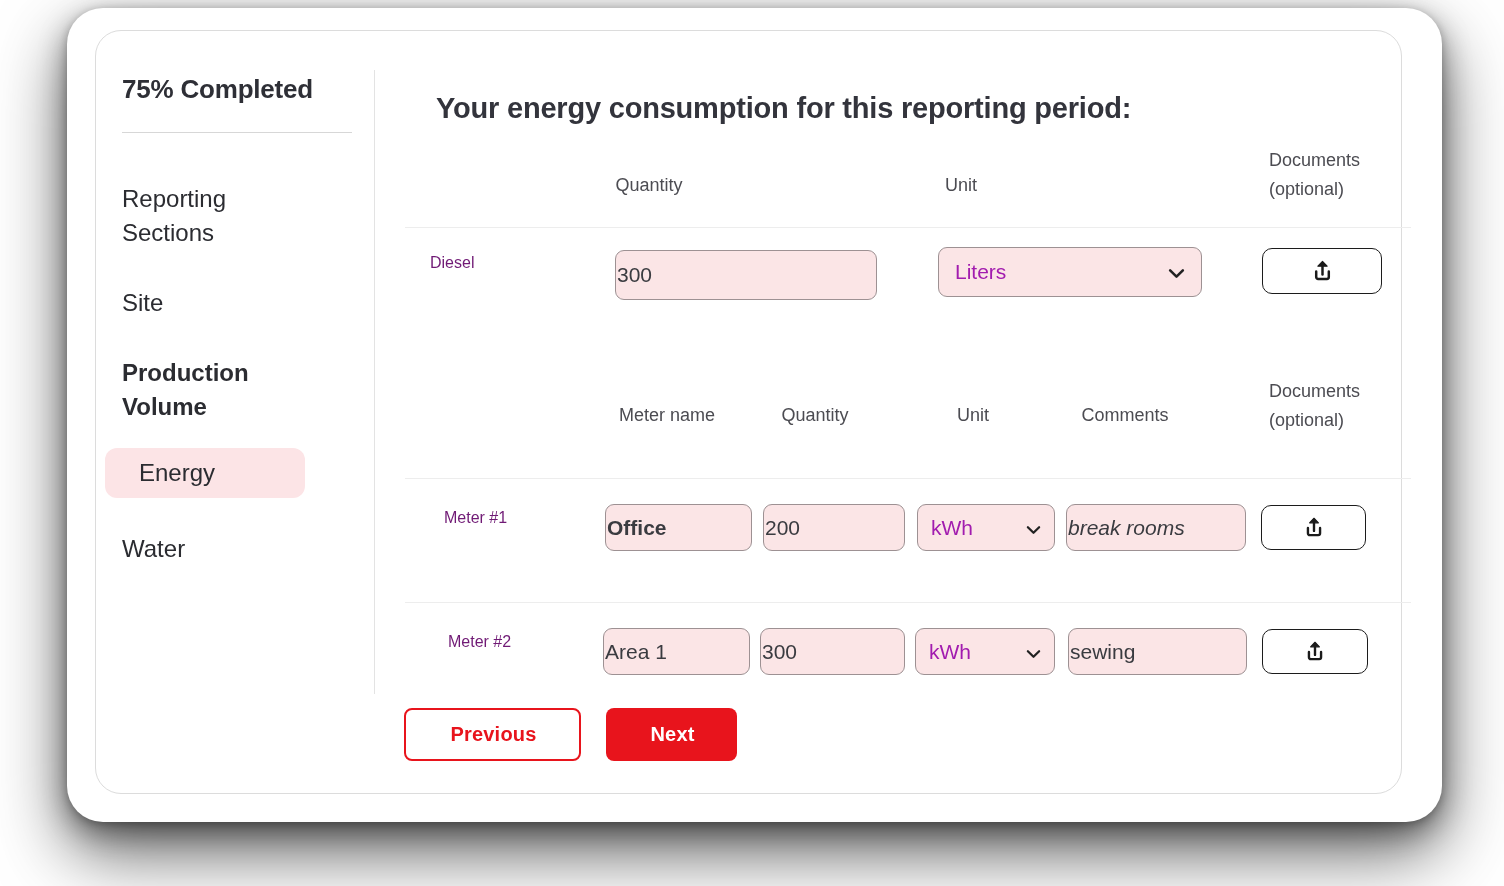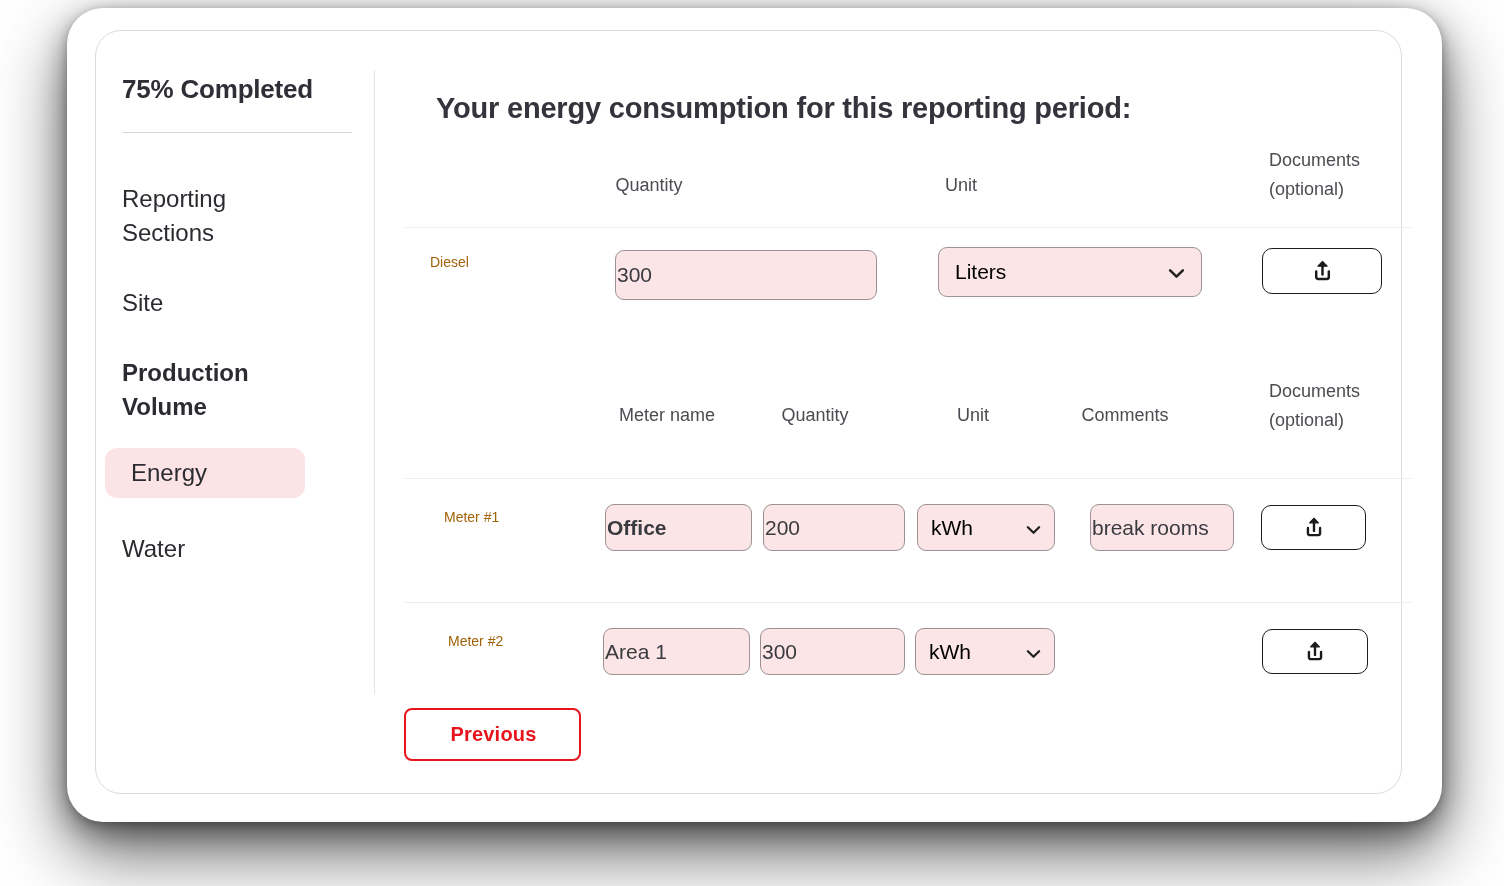--- a/index.html
+++ b/index.html
@@ -26,46 +26,46 @@
   .nav-item{
     font-size:24px;color:#2b2c31;line-height:34px;cursor:pointer;
   }
   .nav-reporting{left:55px;top:174px;width:175px;}
   .nav-site{left:55px;top:278px;}
   .nav-production{left:55px;top:348px;width:190px;font-weight:bold;}
   .nav-energy{
     left:38px;top:440px;width:200px;height:50px;border-radius:12px;
     background:var(--nav-pink,#fce4e6);
   }
-  .nav-energy span{display:block;padding-left:26px;line-height:50px;}
+  .nav-energy span{display:block;padding-left:34px;line-height:50px;}
   .nav-water{left:55px;top:524px;}
 
   
   .page-title{
     left:369px;top:84px;width:900px;
     font-size:29px;font-weight:800;color:#33343c;letter-spacing:-.2px;
   }
   .col-head{font-size:18px;color:#4c4c52;text-align:center;}
   .col-head.left{text-align:left;}
   .rule{height:1px;background:#ededed;}
-  .row-label{font-size:14px;color:#a16207;}
+  .row-label{font-size:16px;color:#701a75;}
 
   .pink-input{
     box-sizing:border-box;height:50px;
     background:var(--pink,#fbe5e6);
     border:1px solid #9d9193;border-radius:9px;
     font-family:"Liberation Sans", sans-serif;
     font-size:21px;color:#3a3b40;padding:0 1px;outline:none;
   }
   .select-box{
     box-sizing:border-box;height:50px;
     background:var(--pink,#fbe5e6);
     border:1px solid #9d9193;border-radius:9px;
     display:flex;align-items:center;justify-content:space-between;
-    padding:0 16px;font-size:21px;color:#000000;cursor:pointer;
+    padding:0 16px;font-size:21px;color:#a21caf;cursor:pointer;
   }
   .upload-btn{
     box-sizing:border-box;background:#fff;border:1.6px solid #1c1c1c;border-radius:10px;
     display:flex;align-items:center;justify-content:center;cursor:pointer;
   }
 
   .btn{
     box-sizing:border-box;height:53px;border-radius:8px;
     font-family:"Liberation Sans", sans-serif;
     font-size:20px;font-weight:800;cursor:pointer;letter-spacing:.2px;padding-left:8px;
@@ -150,21 +150,21 @@
   <input class="abs pink-input" style="left: 538px; top: 496px; width: 147px; height: 47px; font-weight: bold;" value="Office">
   <input class="abs pink-input" style="left: 696px; top: 496px; width: 142px; height: 47px;" value="200">
   <div class="abs select-box" style="left:850px;top:496px;width:138px;height:47px;padding:0 13px;">
     <span>kWh</span>
     <span>
       <svg viewBox="0 0 16 10" width="15" height="10">
           <path d="M2 2 L8 8 L14 2" stroke="#222" stroke-width="2.4" fill="none" stroke-linecap="round" stroke-linejoin="round"></path>
         </svg>
     </span>
   </div>
-  <input class="abs pink-input" style="left: 1023px; top: 496px; width: 144px; height: 47px;" value="break rooms">
+  <input class="abs pink-input" style="left: 999px; top: 496px; width: 180px; height: 47px; font-style: italic;" value="break rooms">
   <button class="abs upload-btn" style="left:1194px;top:497px;width:105px;height:45px;">
     <span>
       <svg viewBox="0 0 24 24" width="26" height="26">
         <path d="M12 16.5 V6.5" stroke="#1b1b1b" stroke-width="2.2" fill="none" stroke-linecap="round"></path>
         <path d="M7.9 9.1 L12 4.8 L16.1 9.1 Z" fill="#1b1b1b" stroke="#1b1b1b" stroke-linejoin="round"></path>
         <path d="M6.4 13.8 v4.9 a1.7 1.7 0 0 0 1.7 1.7 h7.8 a1.7 1.7 0 0 0 1.7 -1.7 v-4.9" stroke="#1b1b1b" stroke-width="2.2" fill="none" stroke-linecap="round"></path>
       </svg>
     </span>
   </button>
   <div class="abs rule" style="left:338px;top:594px;width:1006px;"></div>
@@ -173,24 +173,26 @@
   <input class="abs pink-input" style="left: 536px; top: 620px; width: 147px; height: 47px;" value="Area 1">
   <input class="abs pink-input" style="left: 693px; top: 620px; width: 145px; height: 47px;" value="300">
   <div class="abs select-box" style="left:848px;top:620px;width:140px;height:47px;padding:0 13px;">
     <span>kWh</span>
     <span>
       <svg viewBox="0 0 16 10" width="15" height="10">
           <path d="M2 2 L8 8 L14 2" stroke="#222" stroke-width="2.4" fill="none" stroke-linecap="round" stroke-linejoin="round"></path>
         </svg>
     </span>
   </div>
+  <input class="abs pink-input" style="left: 1001px; top: 620px; width: 179px; height: 47px;" value="sewing">
   <button class="abs upload-btn" style="left:1195px;top:621px;width:106px;height:45px;">
     <span>
       <svg viewBox="0 0 24 24" width="26" height="26">
         <path d="M12 16.5 V6.5" stroke="#1b1b1b" stroke-width="2.2" fill="none" stroke-linecap="round"></path>
         <path d="M7.9 9.1 L12 4.8 L16.1 9.1 Z" fill="#1b1b1b" stroke="#1b1b1b" stroke-linejoin="round"></path>
         <path d="M6.4 13.8 v4.9 a1.7 1.7 0 0 0 1.7 1.7 h7.8 a1.7 1.7 0 0 0 1.7 -1.7 v-4.9" stroke="#1b1b1b" stroke-width="2.2" fill="none" stroke-linecap="round"></path>
       </svg>
     </span>
   </button>
 
   <button class="abs btn btn-previous">Previous</button>
+  <button class="abs btn btn-next">Next</button>
 </div>
 
 </body></html>

